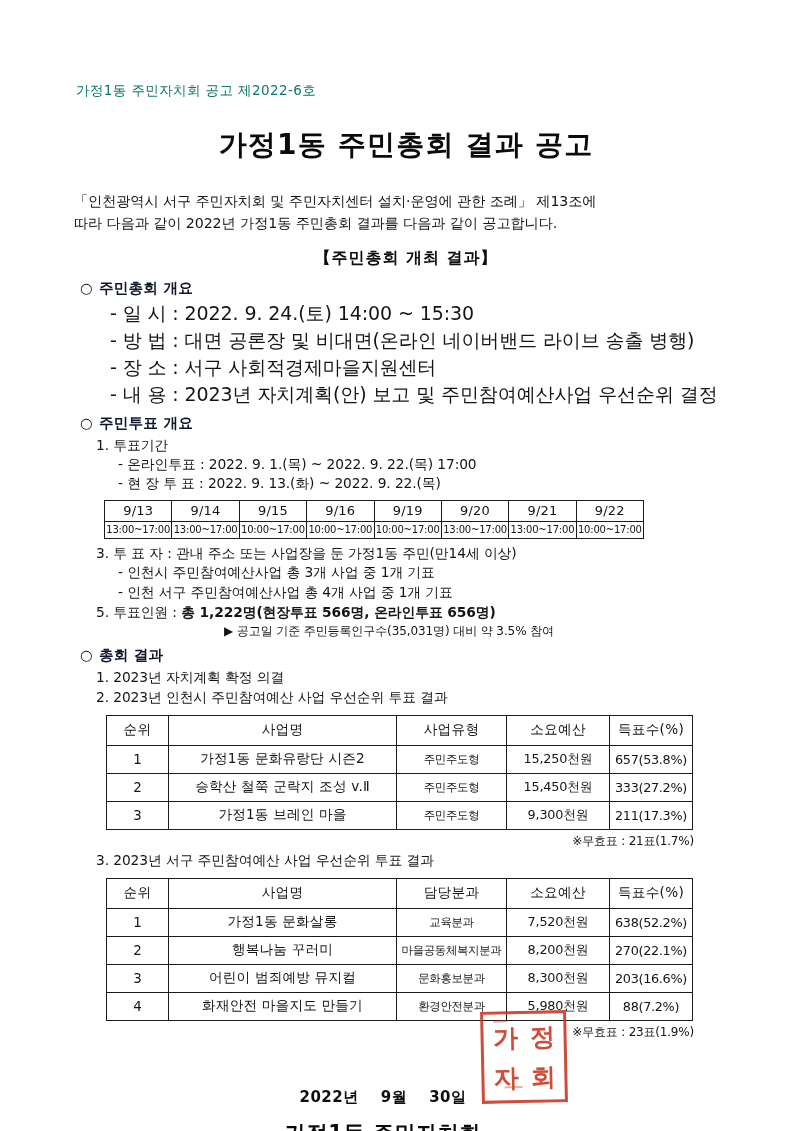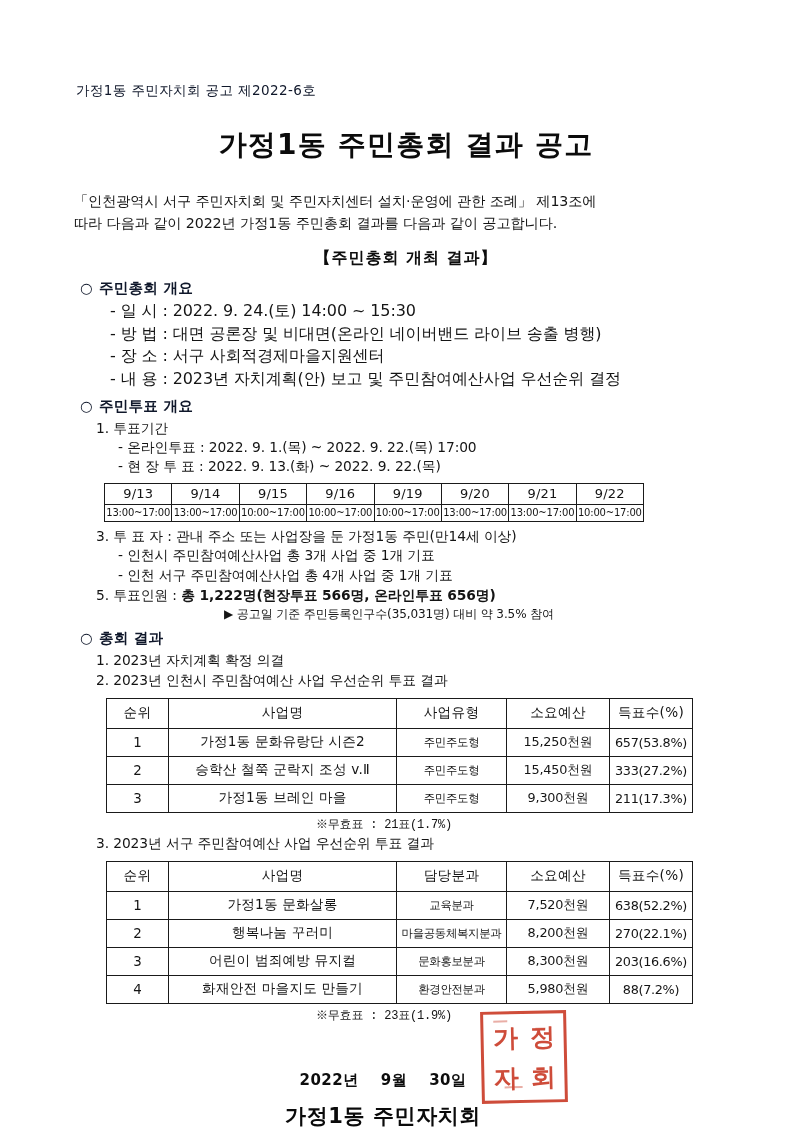--- a/index.html
+++ b/index.html
@@ -25,21 +25,21 @@
     top: 0;
     width: 800px;
     padding: 82px 62px 0 74px;
     box-sizing: border-box;
   }
 
   
   .doc-number {
     font-size: 13.5px;
     letter-spacing: 0.4px;
-    color: #0f172a;
+    color: #0f766e;
     margin: 0 0 26px 2px;
   }
   .main-title {
     text-align: center;
     font-size: 28px;
     font-weight: bold;
     letter-spacing: 1.2px;
     color: #0b0b0b;
     margin: 0 0 26px 0;
   }
@@ -64,21 +64,21 @@
   .circle-head {
     font-size: 14.6px;
     font-weight: bold;
     letter-spacing: 0.2px;
     margin: 6px 0 2px 6px;
     color: #0f172a;
   }
   .circle-head .bullet { margin-right: 6px; }
 
   .lvl-dash {
-    font-size: 16px;
+    font-size: 19px;
     line-height: 1.42;
     margin-left: 36px;
     letter-spacing: -0.1px;
     color: #141414;
     white-space: pre;
   }
   .lvl-num {
     font-size: 13.8px;
     line-height: 1.45;
     margin-left: 22px;
@@ -149,26 +149,25 @@
     padding: 5px 2px 6px 2px;
   }
   table.result td { font-size: 13.4px; letter-spacing: -0.1px; }
   table.result td.name { font-size: 13.6px; letter-spacing: 0.2px; }
   table.result td.dept { font-size: 11.4px; letter-spacing: -0.3px; }
   table.result td.budget { font-size: 12.8px; letter-spacing: -0.2px; }
   table.result td.votes { font-size: 12.8px; letter-spacing: -0.3px; }
   table.result td.rank { font-size: 13.4px; }
 
   .invalid-note {
-    text-align: center;
+    text-align: right;
     font-size: 12px;
     letter-spacing: -0.2px;
     color: #141414;
     margin: 3px 44px 0 0;
-    font-family: Liberation Mono, monospace;
   }
 
   
   .footer {
     margin-top: 28px;
     position: relative;
   }
   .footer-date {
     text-align: center;
     font-size: 15px;

